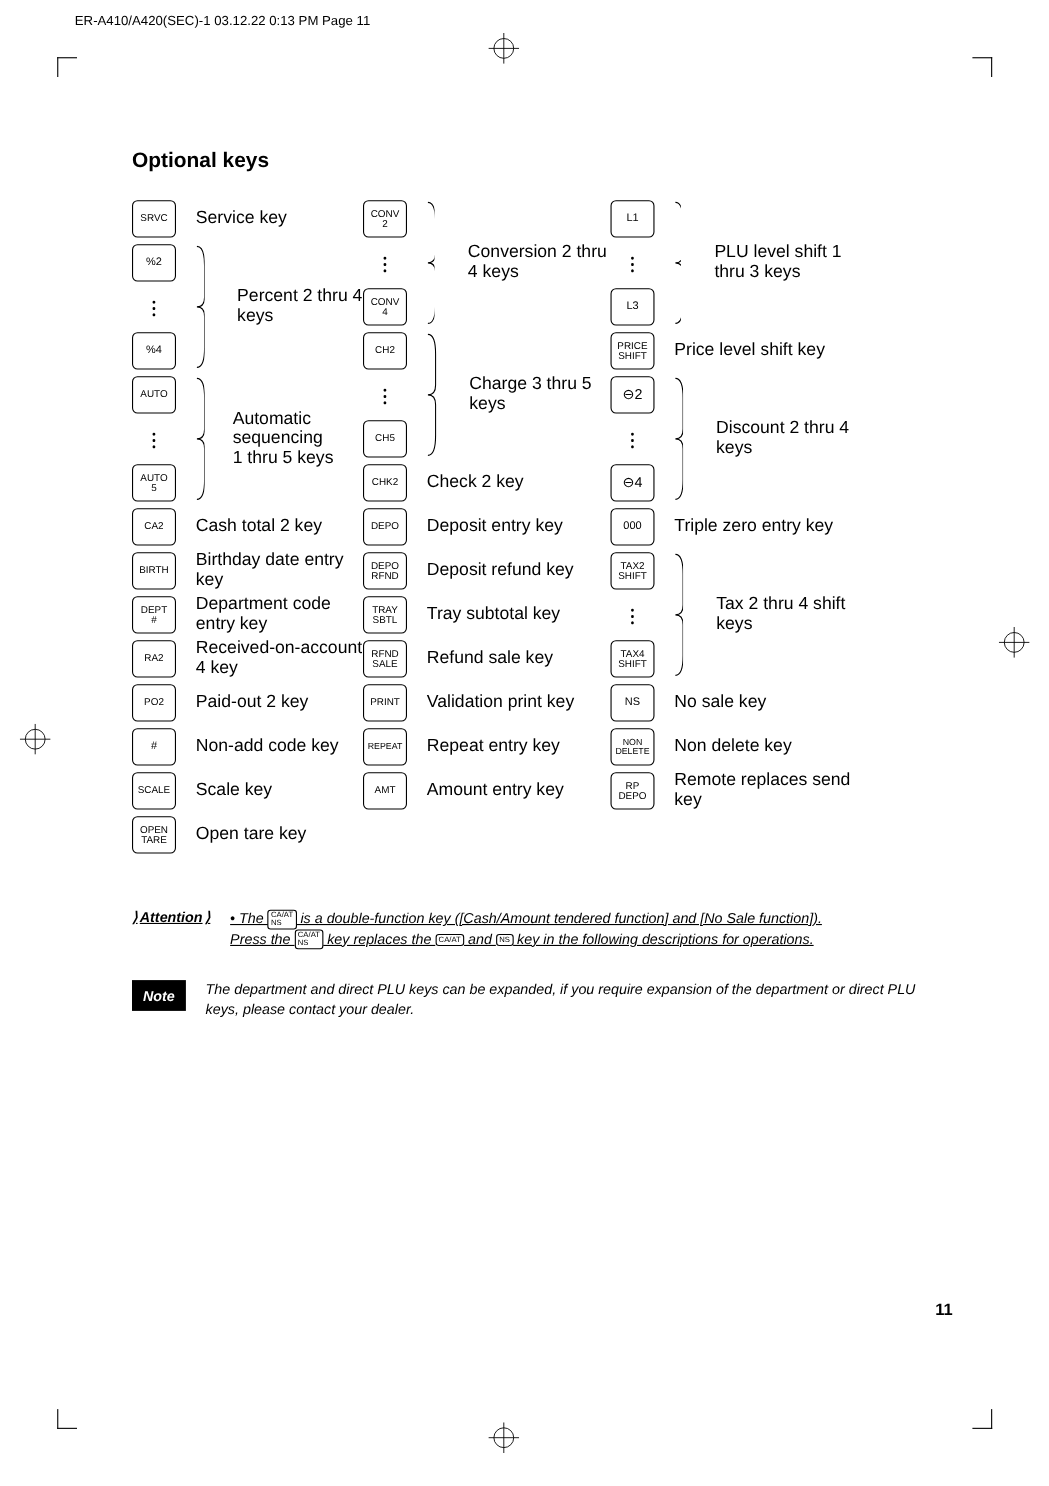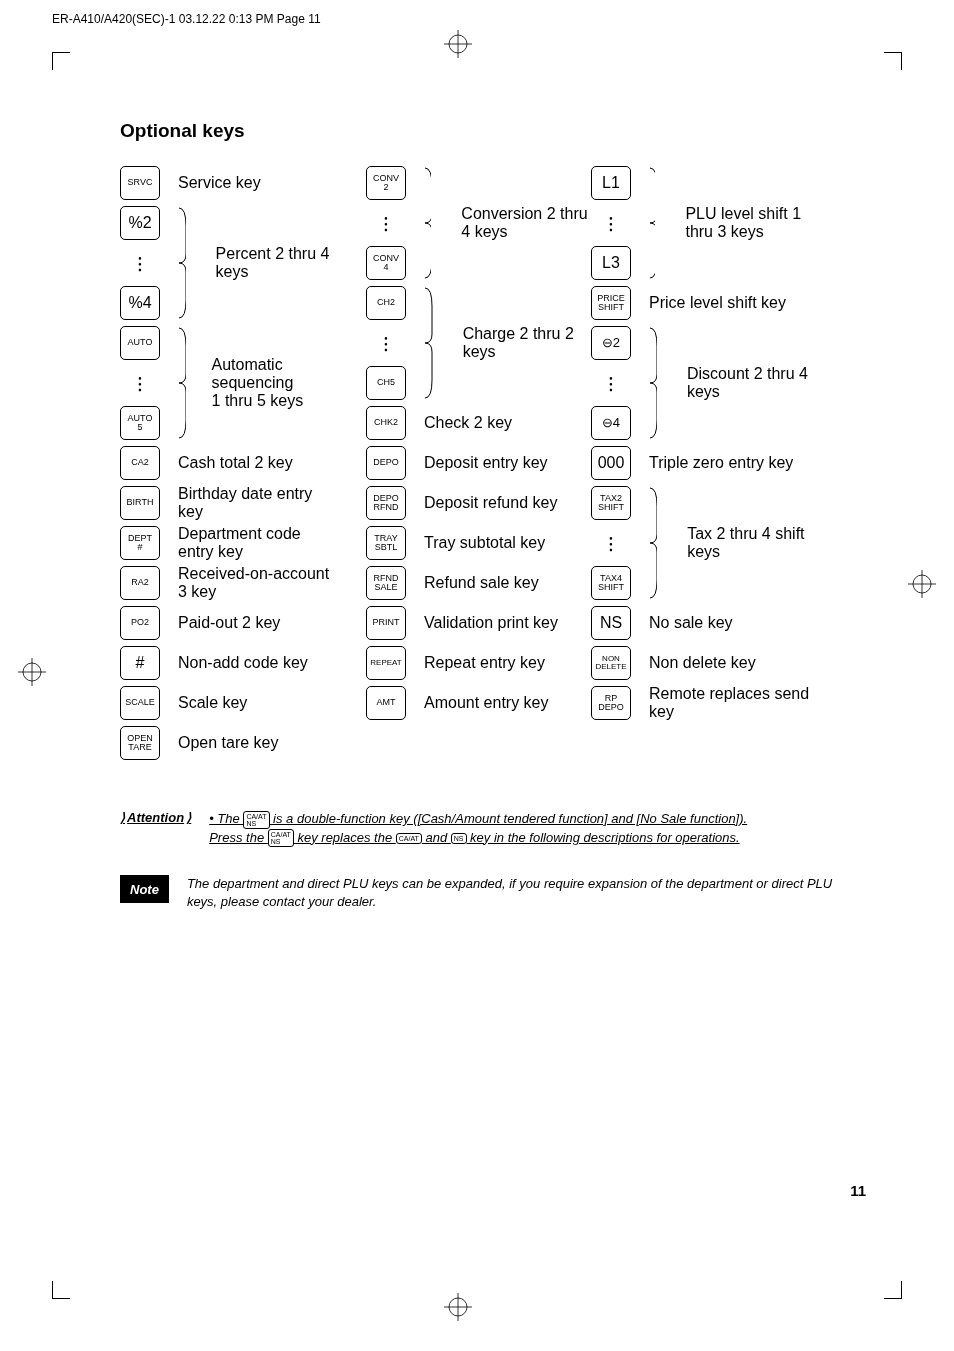--- a/index.html
+++ b/index.html
@@ -9,58 +9,58 @@
     background: #fff;
     font-family: Arial, Helvetica, sans-serif;
     color: #000;
     width: 954px;
     height: 1351px;
     position: relative;
   }
   .header-strip {
     position: absolute;
     top: 12px;
-    left: 52px;
+    left: 68px;
     font-size: 12px;
     font-family: Arial, sans-serif;
   }
   .crop-top { position: absolute; top: 30px; left: 444px; }
   .crop-bottom { position: absolute; bottom: 30px; left: 444px; }
   .crop-left { position: absolute; top: 658px; left: 18px; }
   .crop-right { position: absolute; top: 570px; right: 18px; }
   .crop svg { display:block; }
   .corner-tl { position:absolute; top:52px; left:52px; width:18px; height:18px; border-left:1px solid #000; border-top:1px solid #000;}
   .corner-tr { position:absolute; top:52px; right:52px; width:18px; height:18px; border-right:1px solid #000; border-top:1px solid #000;}
   .corner-bl { position:absolute; bottom:52px; left:52px; width:18px; height:18px; border-left:1px solid #000; border-bottom:1px solid #000;}
   .corner-br { position:absolute; bottom:52px; right:52px; width:18px; height:18px; border-right:1px solid #000; border-bottom:1px solid #000;}
   .content {
     position: absolute;
     left: 120px;
-    top: 120px;
+    top: 136px;
     width: 720px;
   }
   .heading {
     font-size: 19px;
     font-weight: bold;
     margin-bottom: 24px;
   }
   .key {
     width: 40px;
     height: 34px;
     border: 1px solid #000;
     border-radius: 5px;
     display:flex;
     align-items:center;
     justify-content:center;
     font-size:9px;
     text-align:center;
     line-height:1.05;
     font-family: Arial, sans-serif;
   }
-  .key .big { font-size:16px; }
+  .key .big { font-size:10px; }
   .keysmall { font-size:8px; }
   .dots {
     width:40px; height:34px;
     display:flex; align-items:center; justify-content:center;
     font-size:20px;
   }
   .desc {
     height:34px;
     display:flex;
     align-items:center;
@@ -109,21 +109,21 @@
     font-weight:bold;
     font-size:15px;
   }
   .ominus {
     font-size:13px;
     font-family: Arial, sans-serif;
   }
   .row3 { display:flex; }
   .col3a { width:50px; }
   .col3b { width:160px; padding-left:8px; }
-  .col3c { width:50px;margin-left:36px; }
+  .col3c { width:50px; }
   .col3d { width:175px; padding-left:8px; }
   .col3e { width:50px; }
   .col3f { width:172px; padding-left:8px; }
   .vstack { display:flex; flex-direction:column; gap:6px; }
   .multiheight { display:flex; align-items:center;gap:24px; }
 </style>
 </head>
 <body>
 
 <div class="header-strip">ER-A410/A420(SEC)-1  03.12.22 0:13 PM  Page 11</div>
@@ -224,21 +224,21 @@
       <div class="multiheight" style="height:114px;">
         <svg width="10" height="114">
             <path d="M1 2 Q8 2 8 20 L8 48 Q8 57 1 57 Q8 57 8 66 L8 94 Q8 112 1 112" fill="none" stroke="#000" stroke-width="1"></path>
           </svg>
         <span style="margin-left:2px; white-space:pre-line">Automatic sequencing
 1 thru 5 keys</span>
       </div>
       <div class="desc">Cash total 2 key</div>
       <div class="desc">Birthday date entry key</div>
       <div class="desc" style="line-height:1.1">Department code entry key</div>
-      <div class="desc" style="line-height:1.1">Received-on-account 3 key</div>
+      <div class="desc" style="line-height:1.1">Received-on-account 4 key</div>
       <div class="desc">Paid-out 2 key</div>
       <div class="desc">Non-add code key</div>
       <div class="desc">Scale key</div>
       <div class="desc">Open tare key</div>
     </div>
 
     <div class="col3c vstack">
       <div class="key">
           <span style="white-space:pre">CONV
 2</span>
@@ -288,21 +288,21 @@
       <div class="multiheight" style="height:114px;">
         <svg width="10" height="114">
             <path d="M1 2 Q8 2 8 20 L8 48 Q8 57 1 57 Q8 57 8 66 L8 94 Q8 112 1 112" fill="none" stroke="#000" stroke-width="1"></path>
           </svg>
         <span style="margin-left:6px">Conversion 2 thru 4 keys</span>
       </div>
       <div class="multiheight" style="height:114px;">
         <svg width="10" height="114">
             <path d="M1 2 Q8 2 8 20 L8 48 Q8 57 1 57 Q8 57 8 66 L8 94 Q8 112 1 112" fill="none" stroke="#000" stroke-width="1"></path>
           </svg>
-        <span style="margin-left:6px">Charge 2 thru 2 keys</span>
+        <span style="margin-left:6px">Charge 3 thru 5 keys</span>
       </div>
       <div class="desc">Check 2 key</div>
       <div class="desc">Deposit entry key</div>
       <div class="desc">Deposit refund key</div>
       <div class="desc">Tray subtotal key</div>
       <div class="desc">Refund sale key</div>
       <div class="desc">Validation print key</div>
       <div class="desc">Repeat entry key</div>
       <div class="desc">Amount entry key</div>
     </div>

